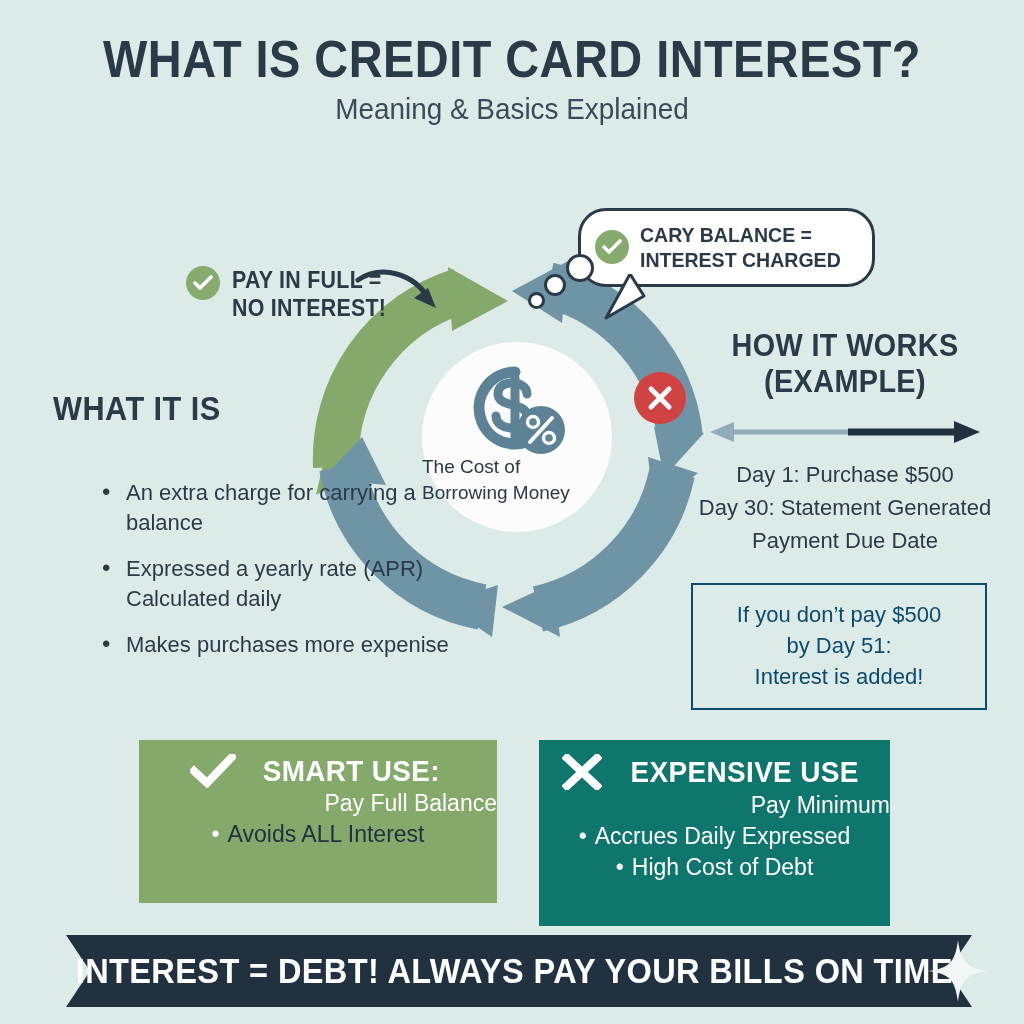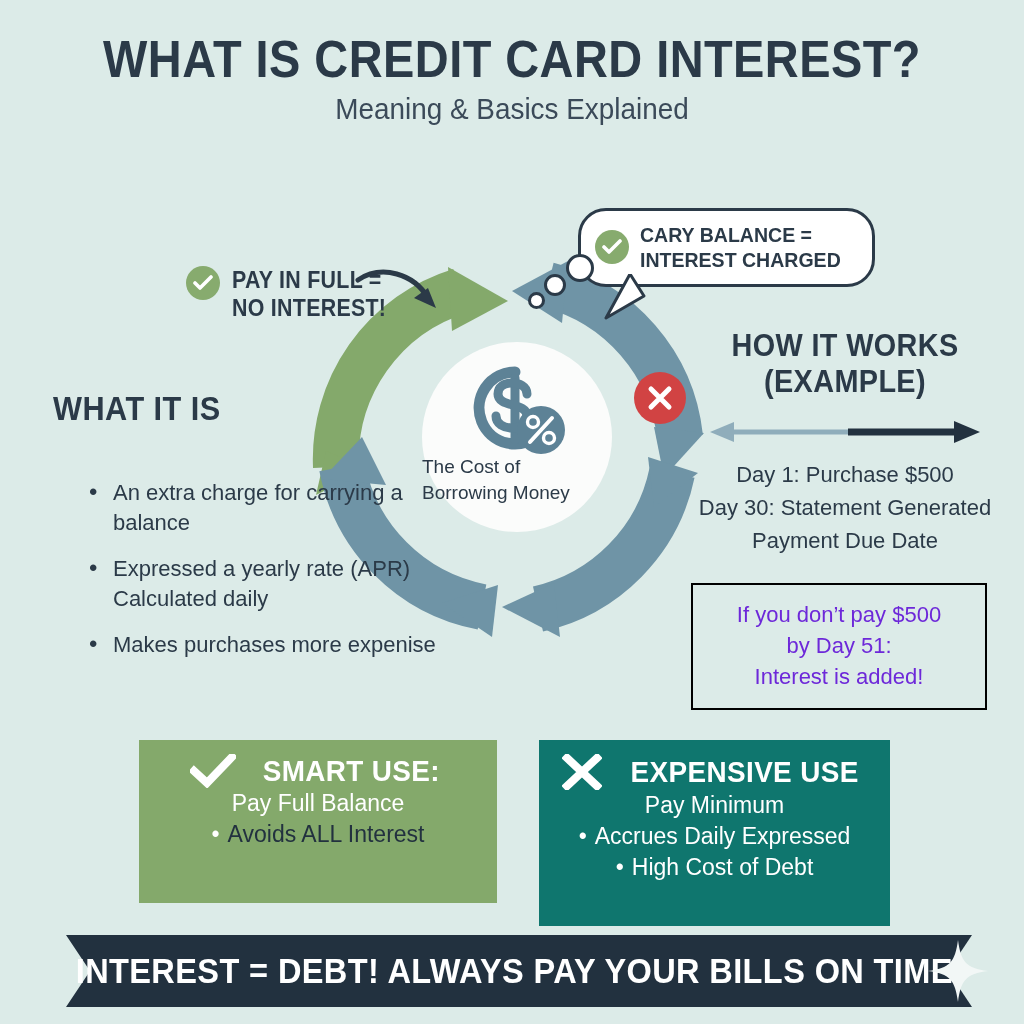--- a/index.html
+++ b/index.html
@@ -77,21 +77,21 @@
     background:#d14343;display:flex;align-items:center;justify-content:center;
   }
 
   
   #what-it-is-h{
     left:53px;top:390px;
     font-family:"Liberation Sans Narrow","Liberation Sans",sans-serif;
     font-weight:bold;font-size:33px;letter-spacing:.5px;color:#2b3a48;
     transform:scaleX(.93);transform-origin:0 50%;white-space:nowrap;
   }
-  #what-it-is-list{left:45px;top:462px;width:360px;}
+  #what-it-is-list{left:58px;top:462px;width:360px;}
   #what-it-is-list li{
     list-style:none;position:relative;padding-left:28px;
     font-size:22px;line-height:30px;color:#2b3a48;margin-bottom:16px;
   }
   #what-it-is-list li::before{
     content:"•";position:absolute;left:4px;top:-1px;font-size:24px;color:#2b3a48;
   }
 
   
   #how-h{
@@ -100,41 +100,41 @@
     font-weight:bold;font-size:31px;line-height:36px;letter-spacing:.4px;
     color:#2b3a48;transform:scaleX(.93);transform-origin:50% 50%;
   }
   #timeline{left:708px;top:418px;}
   #how-lines{
     left:690px;top:458px;width:310px;text-align:center;
     font-size:22px;line-height:33px;color:#2b3a48;
   }
   #warn-box{
     left:691px;top:583px;width:296px;
-    border:2px solid #000000;box-sizing:border-box;
+    border:2px solid #0c4a6e;box-sizing:border-box;
     padding:14px 10px 16px;text-align:center;
-    font-size:22px;line-height:31px;color:#6d28d9;
+    font-size:22px;line-height:31px;color:#0c4a6e;
   }
 
   
   .panel{padding:0;box-sizing:border-box;}
   #smart-panel{
     left:139px;top:740px;width:358px;height:163px;background:#84a96b;
   }
   #exp-panel{
     left:539px;top:740px;width:351px;height:186px;background:#0f766e;
   }
   .panel-head{display:flex;align-items:center;justify-content:center;gap:20px;padding-top:14px;}
   .panel-title{
     font-family:"Liberation Sans Narrow","Liberation Sans",sans-serif;
     font-weight:bold;font-size:30px;color:#ffffff;letter-spacing:.4px;
     transform:scaleX(.93);transform-origin:50% 50%;white-space:nowrap;
   }
   .panel-sub{
-    text-align:center;font-size:23px;color:#ffffff;margin-top:2px;
+    text-align:right;font-size:23px;color:#ffffff;margin-top:2px;
   }
   .panel-list{margin:2px 0 0 0;padding:0;text-align:center;}
   .panel-list li{
     list-style:none;font-size:23px;line-height:31px;
   }
   #smart-list li{color:#22313f;}
   #smart-list li .dot{color:#ffffff;}
   #exp-list li{color:#ffffff;}
   #exp-list li .dot{color:#ffffff;}
   .dot{margin-right:8px;}

